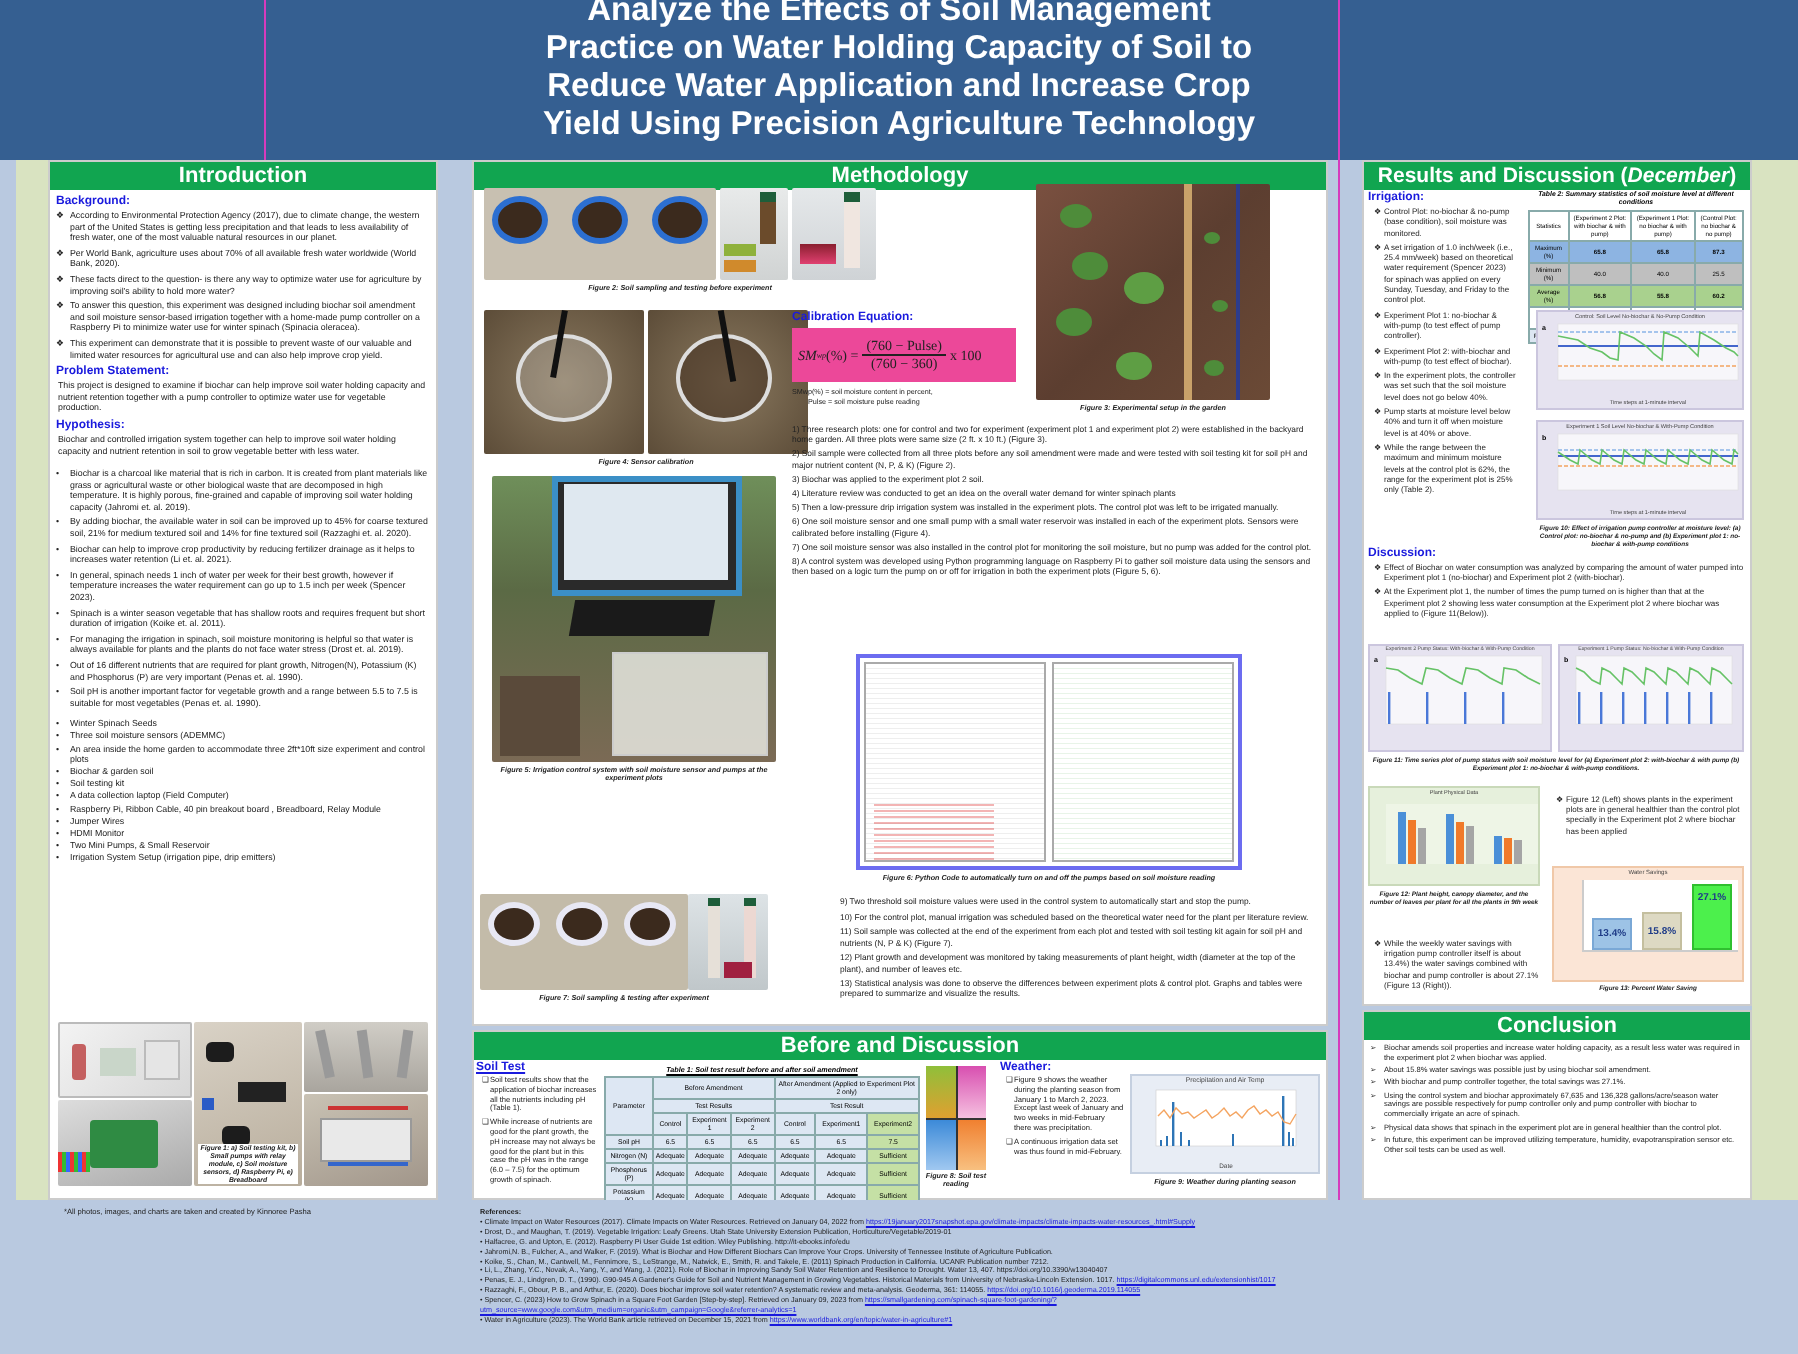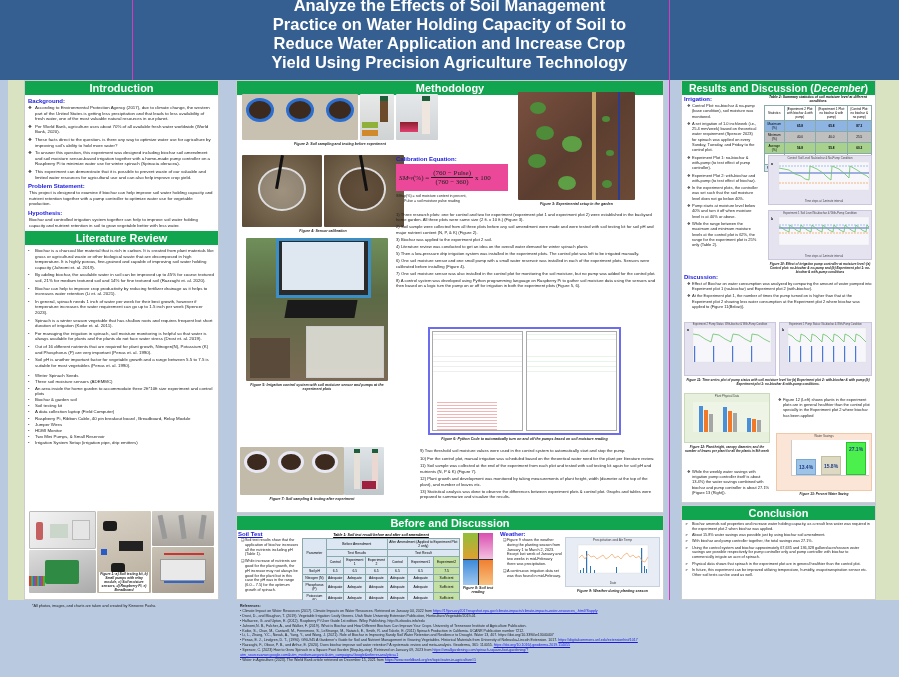--- a/index.html
+++ b/index.html
@@ -45,21 +45,20 @@
     <div class="bul" data-mark="❖">Per World Bank, agriculture uses about 70% of all available fresh water worldwide (World Bank, 2020).</div>
     <div class="bul" data-mark="❖">These facts direct to the question- is there any way to optimize water use for agriculture by improving soil's ability to hold more water?</div>
     <div class="bul" data-mark="❖">To answer this question, this experiment was designed including biochar soil amendment and soil moisture sensor-based irrigation together with a home-made pump controller on a Raspberry Pi to minimize water use for winter spinach (Spinacia oleracea).</div>
     <div class="bul" data-mark="❖">This experiment can demonstrate that it is possible to prevent waste of our valuable and limited water resources for agricultural use and can also help improve crop yield.</div>
   </div>
   <div class="sub">Problem Statement:</div>
   <div class="txt">This project is designed to examine if biochar can help improve soil water holding capacity and nutrient retention together with a pump controller to optimize water use for vegetable production.</div>
   <div class="sub">Hypothesis:</div>
   <div class="txt" style="margin-bottom:3px">Biochar and controlled irrigation system together can help to improve soil water holding capacity and nutrient retention in soil to grow vegetable better with less water.</div>
 
-  <div class="sec-h">Literature Review</div>
   <div style="padding-top:3px">
     <div class="bul" data-mark="•">Biochar is a charcoal like material that is rich in carbon. It is created from plant materials like grass or agricultural waste or other biological waste that are decomposed in high temperature. It is highly porous, fine-grained and capable of improving soil water holding capacity (Jahromi et. al. 2019).</div>
     <div class="bul" data-mark="•">By adding biochar, the available water in soil can be improved up to 45% for coarse textured soil, 21% for medium textured soil and 14% for fine textured soil (Razzaghi et. al. 2020).</div>
     <div class="bul" data-mark="•">Biochar can help to improve crop productivity by reducing fertilizer drainage as it helps to increases water retention (Li et. al. 2021).</div>
     <div class="bul" data-mark="•">In general, spinach needs 1 inch of water per week for their best growth, however if temperature increases the water requirement can go up to 1.5 inch per week (Spencer 2023).</div>
     <div class="bul" data-mark="•">Spinach is a winter season vegetable that has shallow roots and requires frequent but short duration of irrigation (Koike et. al. 2011).</div>
     <div class="bul" data-mark="•">For managing the irrigation in spinach, soil moisture monitoring is helpful so that water is always available for plants and the plants do not face water stress (Drost et. al. 2019).</div>
     <div class="bul" data-mark="•">Out of 16 different nutrients that are required for plant growth, Nitrogen(N), Potassium (K) and Phosphorus (P) are very important (Penas et. al. 1990).</div>
     <div class="bul" data-mark="•">Soil pH is another important factor for vegetable growth and a range between 5.5 to 7.5 is suitable for most vegetables (Penas et. al. 1990).</div>
   </div>

